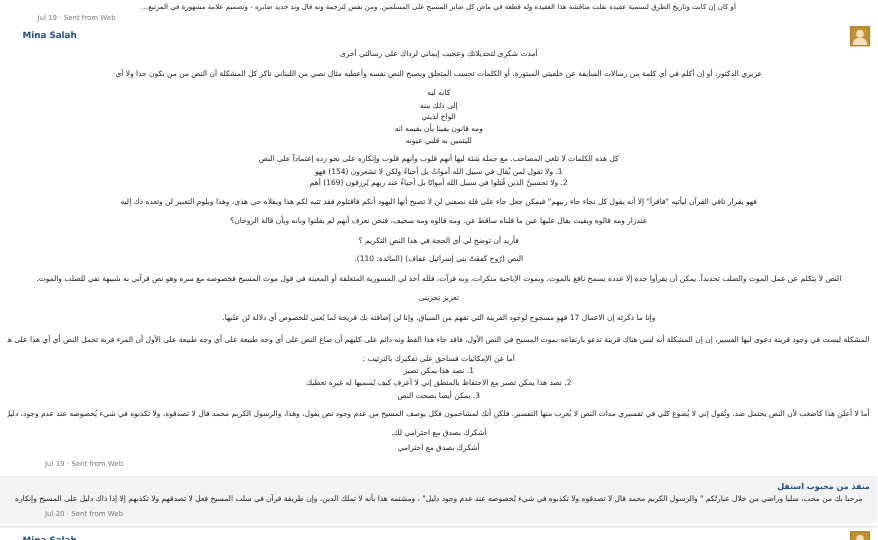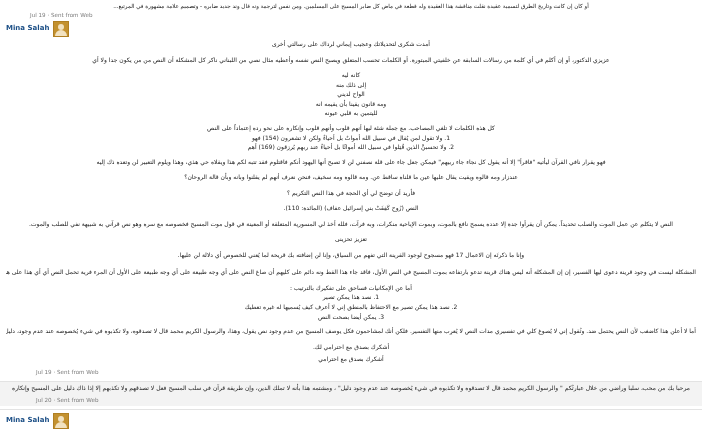--- a/index.html
+++ b/index.html
@@ -45,25 +45,26 @@
     padding-left: 30px;
   }
   
   .post {
     position: relative;
     padding: 0 6px 3px 6px;
   }
   .post-head {
     display: flex;
     flex-direction: row-reverse;
-    justify-content: flex-end;
+    justify-content: space-between;
     align-items: flex-start;
     gap: 4px;
     padding: 3px 0 1px 0;
     direction: ltr;
+    margin-left: 12px;
   }
   .avatar {
     width: 14px;
     height: 14px;
     flex: 0 0 14px;
     background: #c3912f;
     position: relative;
     overflow: hidden;
     border: 1px solid #b07f22;
   }
@@ -186,20 +187,23 @@
       <div class="gap-s"></div>
       <p>أشكرك بصدق مع احترامي لك.</p>
       <p>أشكرك بصدق مع احترامي</p>
     </div>
     <div class="meta meta-ltr">Jul 19 · Sent from Web</div>
   </div>
 
   <div class="divider"></div>
 
   <div class="post alt">
+    <div class="post-head">
+      <div class="badge-alt">منقذ من محبوب استقل</div>
+    </div>
     <div class="post-body">
       <p>مرحبا بك من محب، سلبا وراضي من خلال عبارتُكم " والرسول الكريم محمد قال لا تصدقوه ولا تكذبوه في شيء يُخصوصه عند عدم وجود دليل" ، ومشتمه هذا بأنه لا تملك الدين، وإن طريقة قرآن في سلب المسيح فعل لا تصدقهم ولا تكذبهم إلا إذا ذاك دليل على المسيح وإنكاره</p>
     </div>
     <div class="meta meta-ltr">Jul 20 · Sent from Web</div>
   </div>
 
   <div class="divider"></div>
 
   <div class="post">
     <div class="post-head">

